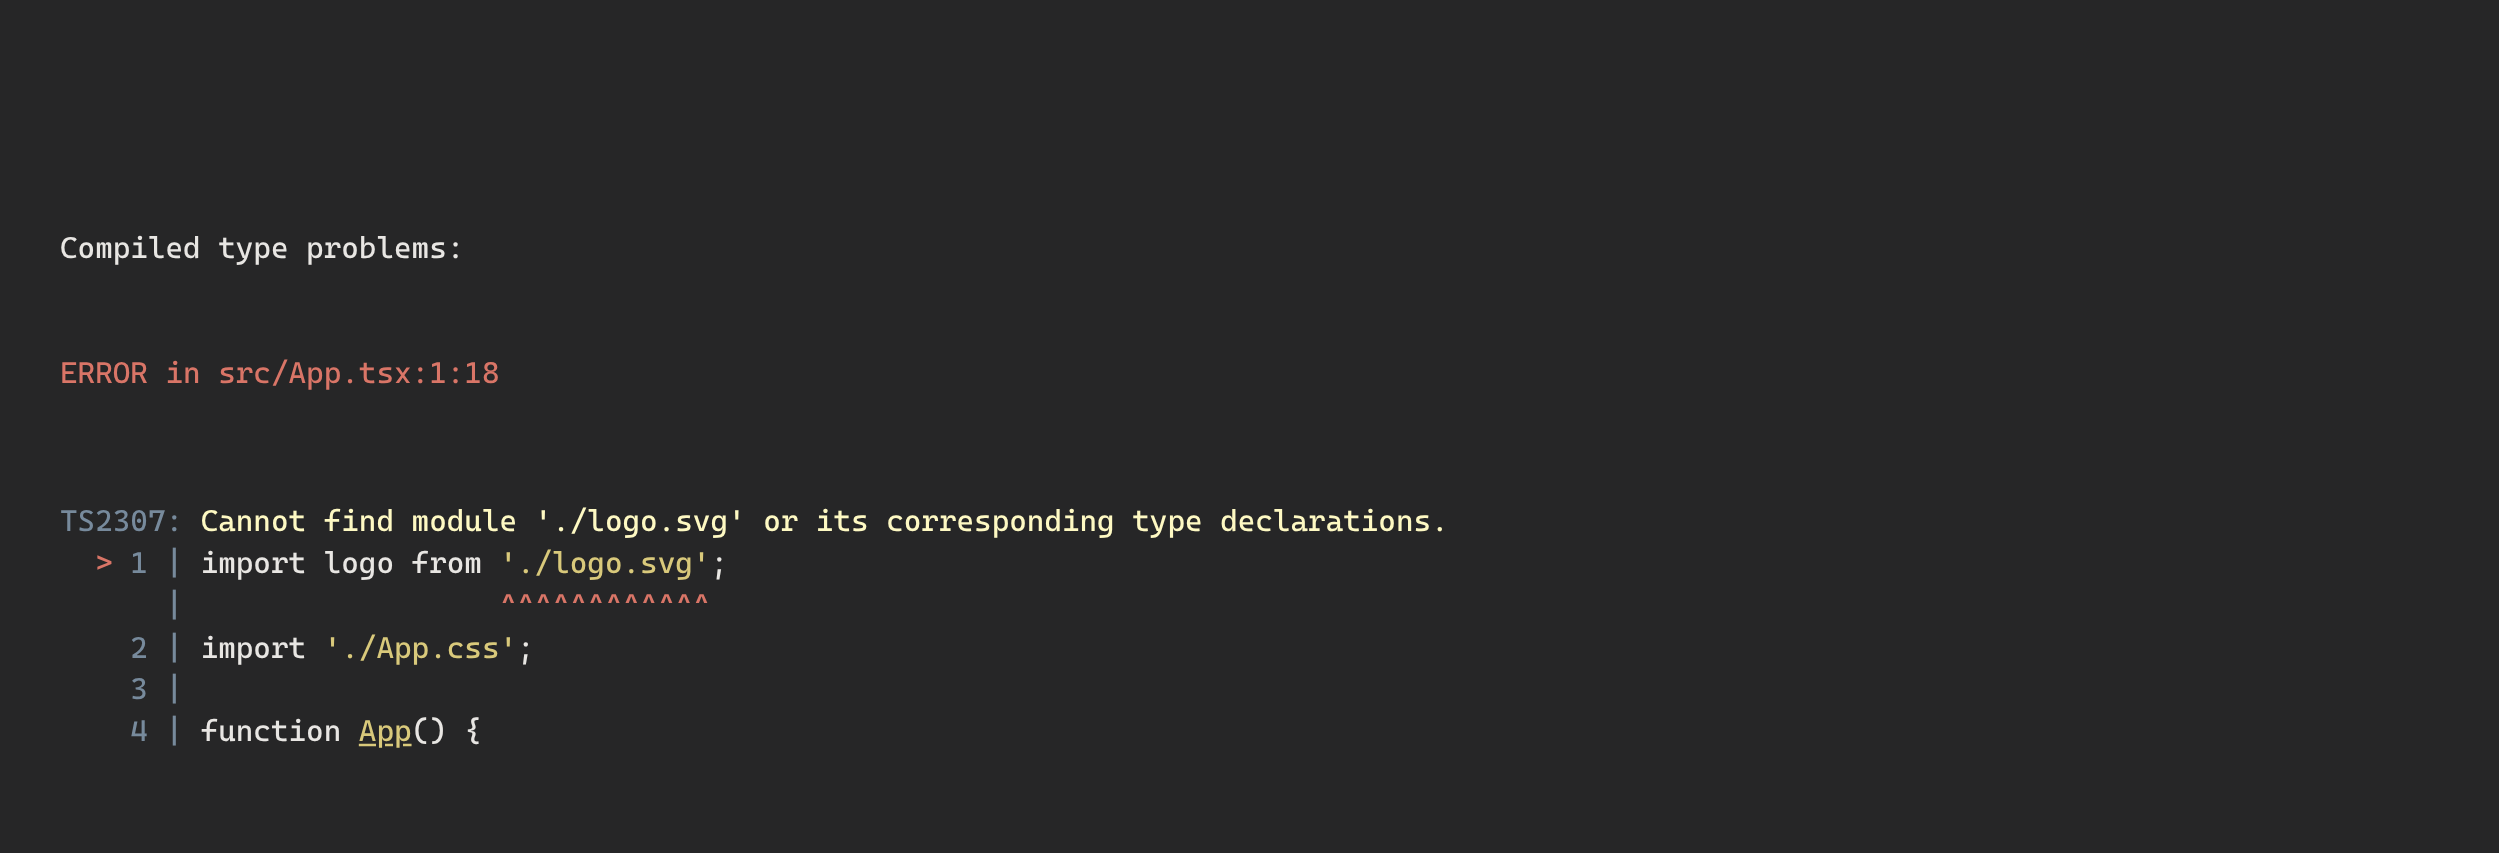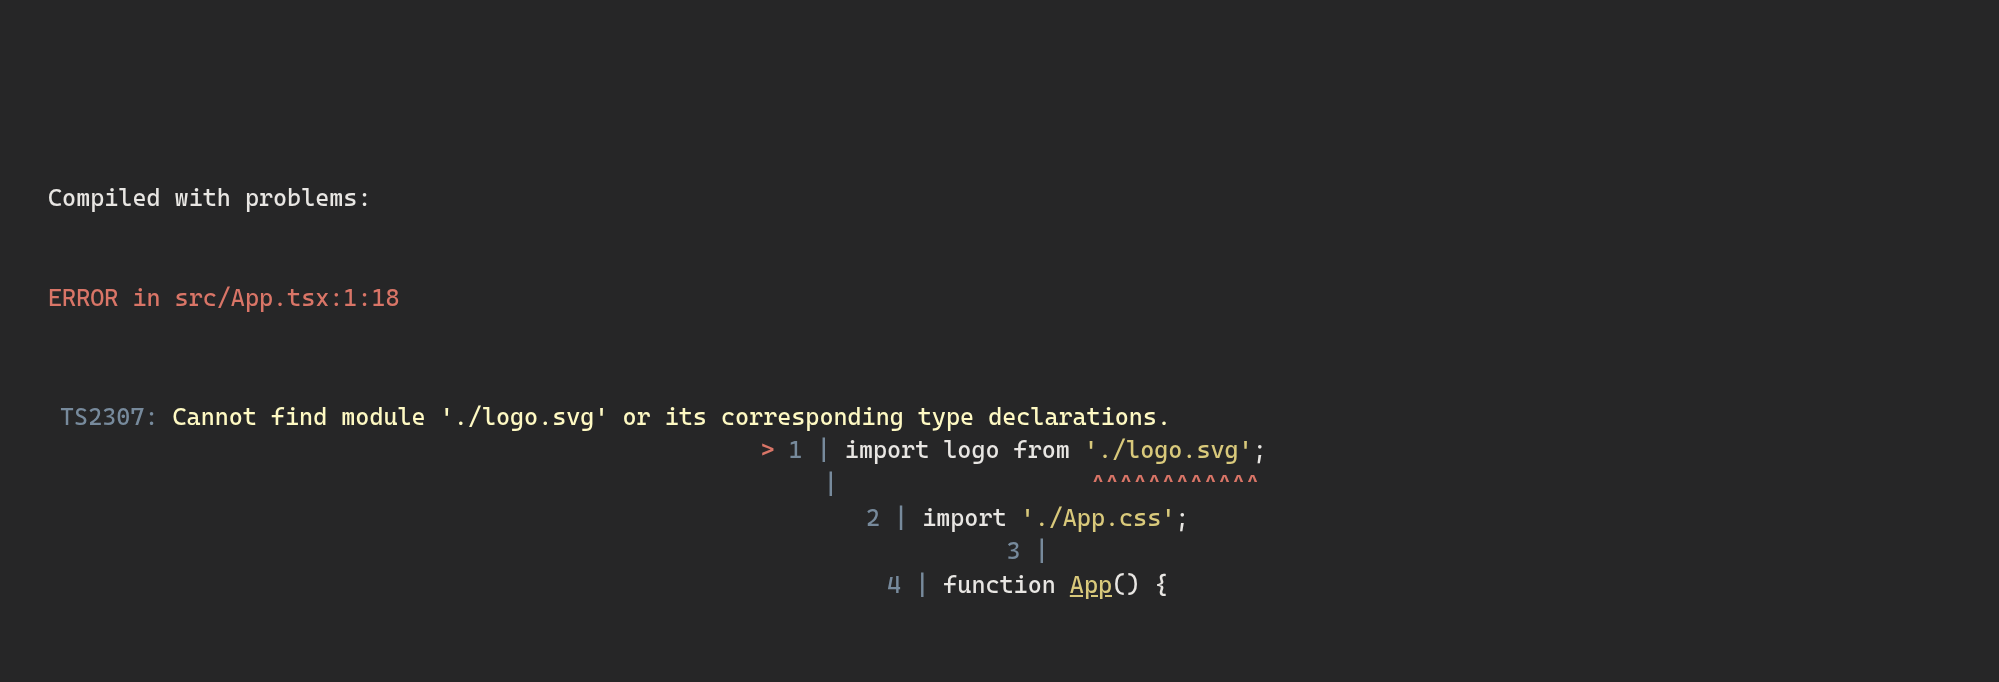--- a/index.html
+++ b/index.html
@@ -19,28 +19,26 @@
     .header {
       color: #e8e6e3;
       margin-bottom: 32px;
     }
     .error-location {
       color: #d97567;
       margin-bottom: 52px;
     }
     .ts-code {
       color: #778a9c;
-      margin-left: 12px;
     }
     .ts-message {
       color: #fef9c3;
     }
     .line {
       display: block;
-      text-align: center;
     }
     .caret {
       color: #d97567;
     }
     .line-num {
       color: #778a9c;
     }
     .pipe {
       color: #778a9c;
     }
@@ -71,18 +69,18 @@
     }
     .brace {
       color: #e8e6e3;
     }
   </style>
 </head>
 <body>
 
 
 
-<div class="header">Compiled with problems:</div>
+<div class="header">Compiled type problems:</div>
 <div class="error-location"><span>ERROR in </span><span>src/App.tsx:1:18</span></div>
 <div><span class="ts-code">TS2307:</span><span class="ts-message"> Cannot find module './logo.svg' or its corresponding type declarations.</span></div><span class="line"><span class="caret">  &gt; </span><span class="line-num">1</span><span class="pipe"> | </span><span class="kw">import</span><span> </span><span class="ident">logo</span><span> </span><span class="from">from</span><span> </span><span class="str">'./logo.svg'</span><span class="punct">;</span></span><span class="line"><span>      </span><span class="pipe">| </span><span>                 </span><span class="underline">^^^^^^^^^^^^</span></span><span class="line"><span>    </span><span class="line-num">2</span><span class="pipe"> | </span><span class="kw">import</span><span> </span><span class="str">'./App.css'</span><span class="punct">;</span></span><span class="line"><span>    </span><span class="line-num">3</span><span class="pipe"> |</span></span><span class="line"><span>    </span><span class="line-num">4</span><span class="pipe"> | </span><span class="kw">function</span><span> </span><span class="fn-name">App</span><span class="paren">()</span><span> </span><span class="brace">{</span></span>
 
 
 
 
 </body></html>

